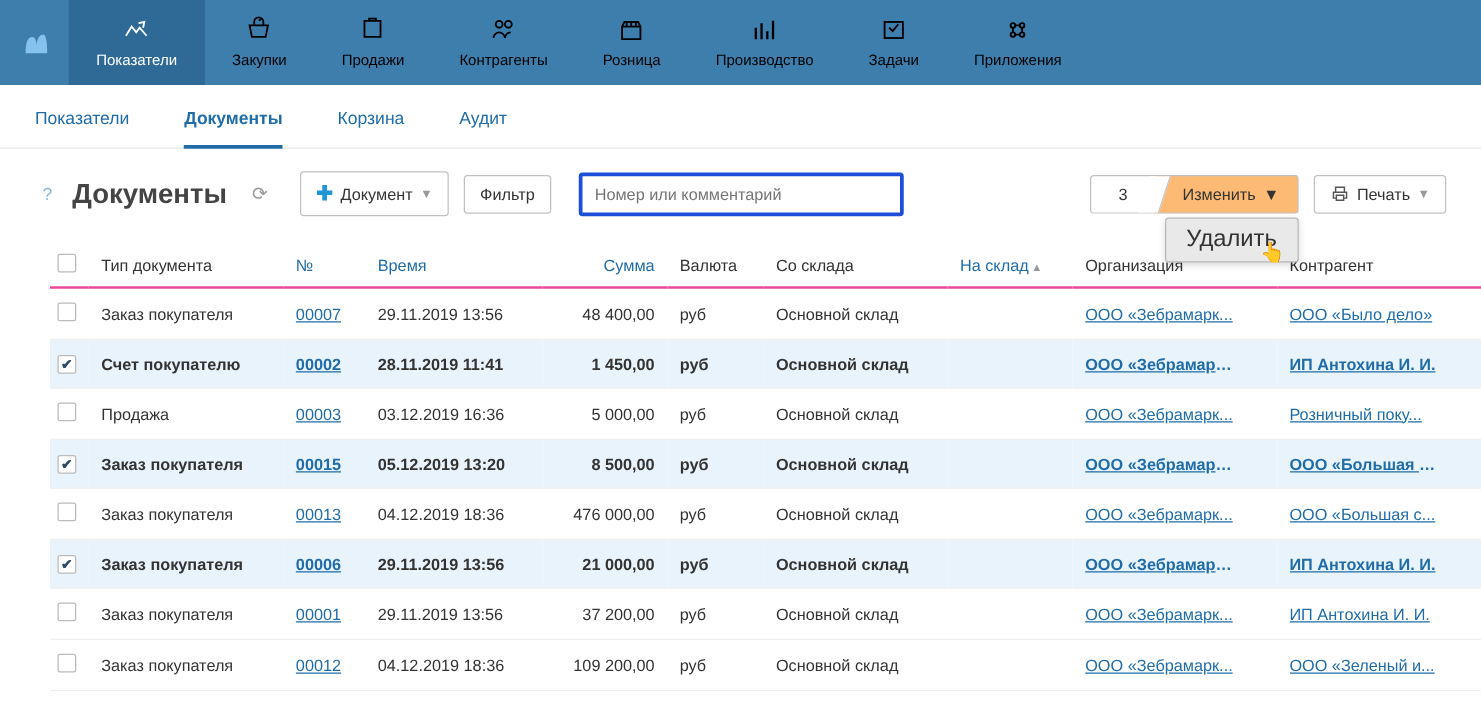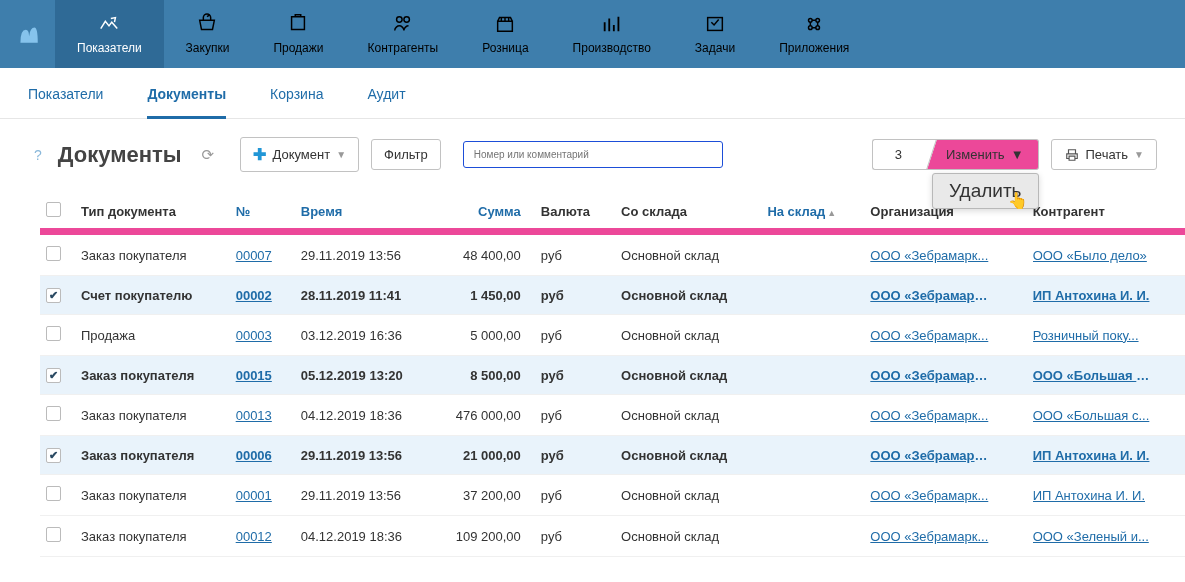--- a/index.html
+++ b/index.html
@@ -21,34 +21,34 @@
 
   
   .toolbar { display: flex; align-items: center; padding: 18px 28px 12px 34px; gap: 12px; position: relative; }
   .toolbar .help { color: #8ab8da; font-size: 14px; margin-right: 4px; }
   .toolbar h1 { font-size: 22px; font-weight: bold; color: #444; margin-right: 8px; }
   .toolbar .refresh { color: #999; font-size: 15px; cursor: pointer; margin-right: 14px; }
   .btn { display: inline-flex; align-items: center; gap: 6px; background: #fff; border: 1px solid #c2c2c2; border-radius: 3px; padding: 7px 12px; font-size: 13px; color: #333; cursor: pointer; }
   .btn .plus { color: #2196d6; font-size: 16px; font-weight: bold; }
   .btn .caret { color: #999; font-size: 10px; }
   .search { flex: 0 0 260px; margin-left: 10px; }
-  .search input { width: 100%; border: 1px solid #1d4ed8; border-radius: 3px; padding: 7px 10px; font-size: 10px; color: #555; }
+  .search input { width: 100%; border: 3px solid #1d4ed8; border-radius: 3px; padding: 7px 10px; font-size: 13px; color: #555; }
   .toolbar .spacer { flex: 1; }
   .count-change-group { display: flex; align-items: stretch; position: relative; }
   .count-box { border: 1px solid #c2c2c2; border-right: none; border-radius: 3px 0 0 3px; padding: 7px 18px; font-size: 13px; background: #fff; min-width: 52px; text-align: center; position: relative; }
   .count-box::after { content: ""; position: absolute; right: -8px; top: 0; bottom: 0; width: 16px; background: #fff; transform: skewX(-18deg); border-right: 1px solid #c2c2c2; z-index: 1; }
-  .change-btn { border: 1px solid #c2c2c2; border-left: none; border-radius: 0 3px 3px 0; padding: 7px 14px 7px 22px; font-size: 13px; background: #ec4899; cursor: pointer; display: inline-flex; align-items: center; gap: 6px; }
+  .change-btn { border: 1px solid #c2c2c2; border-left: none; border-radius: 0 3px 3px 0; padding: 7px 14px 7px 22px; font-size: 13px; background: #fdba74; cursor: pointer; display: inline-flex; align-items: center; gap: 6px; }
   .delete-popup { position: absolute; top: 34px; right: 0; background: #e9e9e9; border: 1px solid #b8b8b8; border-radius: 3px; padding: 6px 16px; font-size: 19px; box-shadow: 0 2px 6px rgba(0,0,0,0.15); z-index: 5; }
   .cursor-hand { position: absolute; top: 52px; right: 10px; font-size: 16px; z-index: 6; pointer-events: none; }
   .print-btn { display: inline-flex; align-items: center; gap: 6px; justify-content: center; }
   .print-btn svg { width: 16px; height: 14px; }
 
   
   table { width: calc(100% - 40px); margin: 10px 0 0 40px; border-collapse: collapse; }
-  thead th { text-align: left; font-weight: bold; font-size: 13px; color: #333; border-bottom: 7px solid #ec4899; padding: 8px 10px; }
+  thead th { text-align: left; font-weight: normal; font-size: 13px; color: #333; border-bottom: 2px solid #ec4899; padding: 8px 10px; }
   thead th.link { color: #1f6ca8; }
   thead th.num { text-align: right; }
   thead th .sort { color: #999; font-size: 9px; margin-left: 2px; }
   tbody td { padding: 11px 10px; border-bottom: 1px solid #f0f0f0; font-size: 13px; }
   tbody tr.selected { background: #e9f3fb; font-weight: bold; }
   tbody td.num { text-align: right; }
   tbody td a { color: #1f6ca8; text-decoration: underline; }
   tbody td .link-text { color: #1f6ca8; text-decoration: underline; cursor: pointer; white-space: nowrap; overflow: hidden; text-overflow: ellipsis; display: block; max-width: 120px; }
   .chk { width: 15px; height: 15px; border: 1px solid #bbb; border-radius: 2px; display: inline-flex; align-items: center; justify-content: center; background: #fff; cursor: pointer; }
   .chk.checked::after { content: "✔"; color: #2b4a63; font-size: 11px; }

